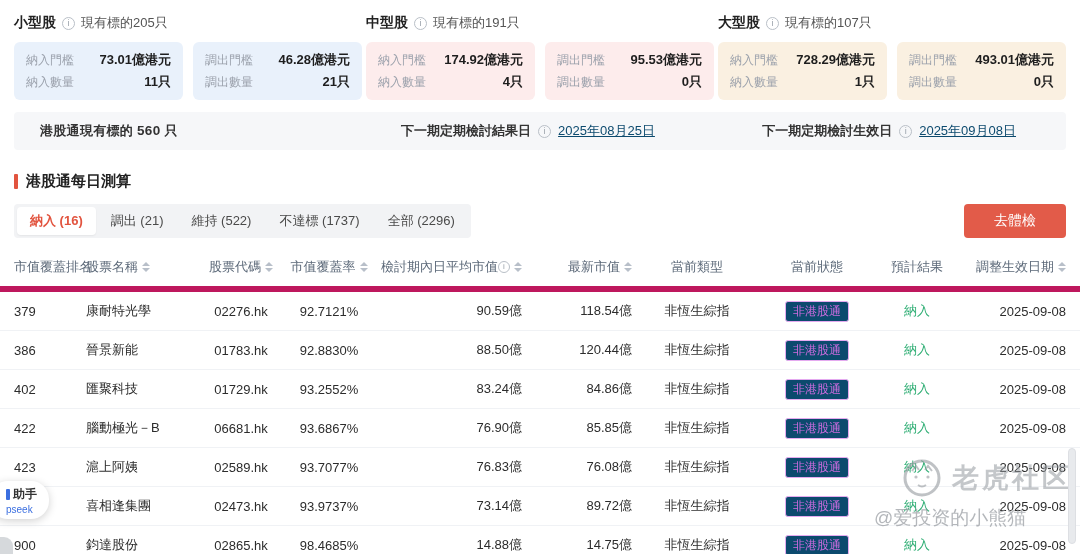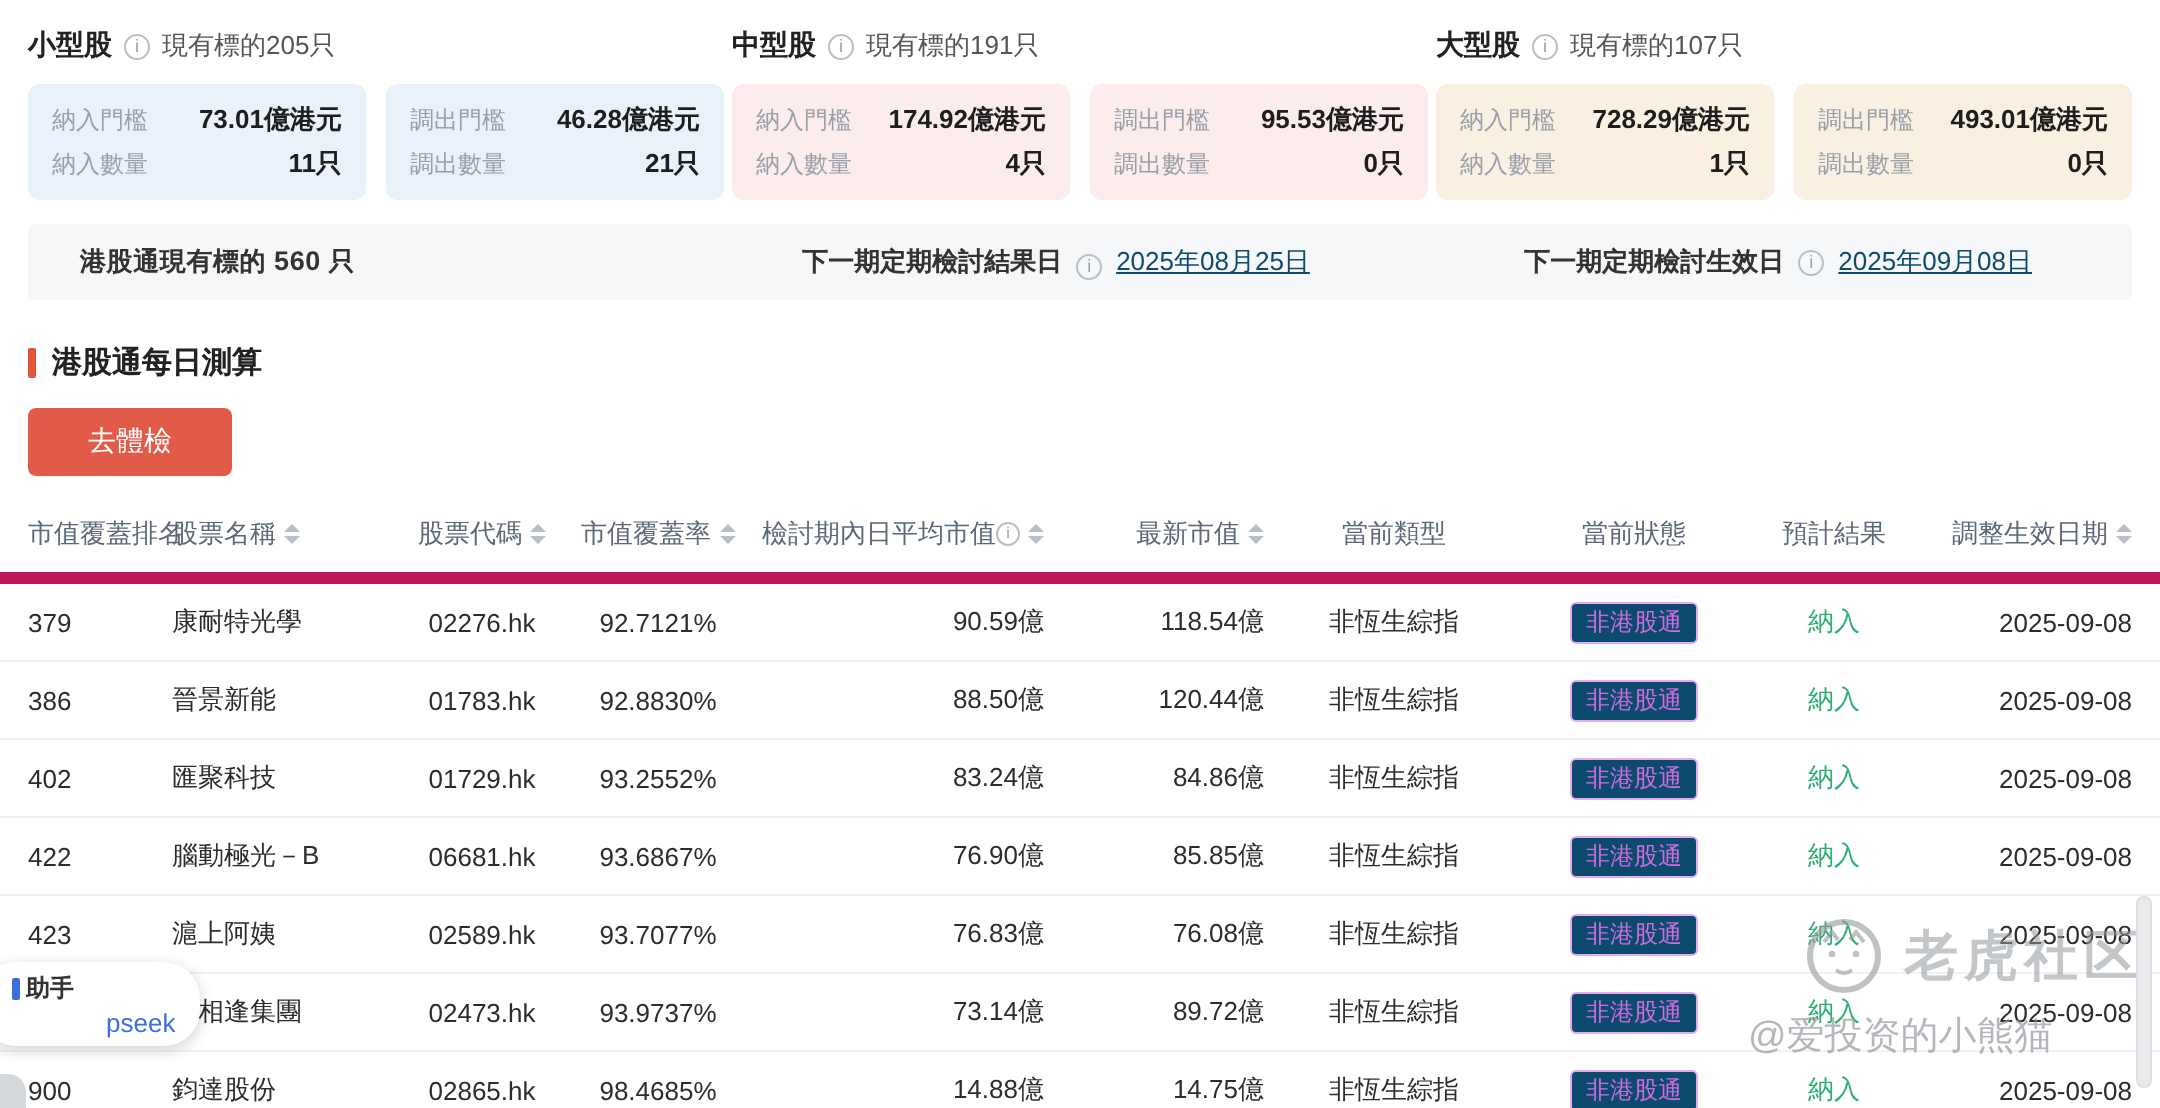--- a/index.html
+++ b/index.html
@@ -30,21 +30,21 @@
   .crow { display:flex; justify-content:space-between; align-items:center; }
   .clabel { font-size:12px; color:#9aa0ab;font-family:Liberation Serif, serif; }
   .cvalue { font-size:13px; font-weight:bold; color:#1e1e1e; }
   
   .summary {
     margin:12px 14px 0; height:38px; background:#f6f7f9; border-radius:4px;
     display:flex; align-items:center; padding:0 26px; font-size:13px;
   }
   .sum-left { flex:1; font-weight:600; color:#333; letter-spacing:.3px; }
   .sum-left b { font-size:13.5px; }
-  .sum-mid { flex:1.25; display:flex; justify-content:center; align-items:flex-end; gap:7px; }
+  .sum-mid { flex:1.25; display:flex; justify-content:center; align-items:center; gap:7px; }
   .sum-right { flex:1; display:flex; justify-content:flex-end; align-items:center; gap:7px; padding-right:24px; }
   .sum-label { font-weight:bold; color:#333; }
   .sum-date { color:#0c4a6e;text-decoration:underline; }
   
   .section-head { display:flex; align-items:center; gap:8px; margin:22px 14px 0; }
   .red-bar { width:4px; height:15px; background:#e2543f; border-radius:1px; }
   .section-title { font-size:15px; font-weight:bold; color:#222; }
   
   .tabs-row { display:flex; justify-content:space-between; align-items:center; margin:13px 14px 0; }
   .tabs { background:#f2f3f5; border-radius:4px; padding:3px; display:inline-flex; gap:2px; }
@@ -85,21 +85,21 @@
   .wm-handle { font-size:19px; color:rgba(148,153,158,.7); margin-top:7px; text-align:left; padding-left:2px; white-space:nowrap; }
   
   .assistant {
     position:absolute; left:-10px; top:481px; background:#fff;
     border-radius:18px; box-shadow:0 2px 8px rgba(0,0,0,.18);
     padding:5px 12px 4px 16px; display:flex; flex-direction:column; align-items:flex-start;
     cursor:pointer;
   }
   .as-main { display:flex; align-items:center; gap:3px; font-size:12px; color:#333; font-weight:bold; }
   .as-bar { width:4px; height:11px; background:#3b6fe0; border-radius:1px; }
-  .as-sub { font-size:13px; color:#3b6fe0; margin-top:1px;margin-left:47px; }
+  .as-sub { font-size:10px; color:#3b6fe0; margin-top:1px; }
   
   .scrollbar { position:absolute; right:4px; top:448px; width:8px; height:96px;
     background:#e8eaed; border:1px solid #dddfe3; border-radius:4px; }
   .corner-blob { position:absolute; left:0; bottom:0; width:13px; height:17px;
     background:#cfd2d6; border-radius:0 9px 0 0; opacity:.85; }
 </style>
 </head>
 <body>
 
 <div class="tiers">
@@ -209,20 +209,27 @@
     <span class="sum-date">2025年09月08日</span>
   </div>
 </div>
 
 <div class="section-head">
   <span class="red-bar"></span>
   <span class="section-title">港股通每日測算</span>
 </div>
 
 <div class="tabs-row">
+  <div class="tabs">
+      <div class="tab active">納入 (16)</div>
+      <div class="tab">調出 (21)</div>
+      <div class="tab">維持 (522)</div>
+      <div class="tab">不達標 (1737)</div>
+      <div class="tab">全部 (2296)</div>
+    </div>
   <button class="checkup">去體檢</button>
 </div>
 
 <div class="table">
   <div class="thead">
       <div class="hcell c0 a-left">
         <span>市值覆蓋排名</span>
       </div>
       <div class="hcell c1 a-left">
         <span>股票名稱</span>

